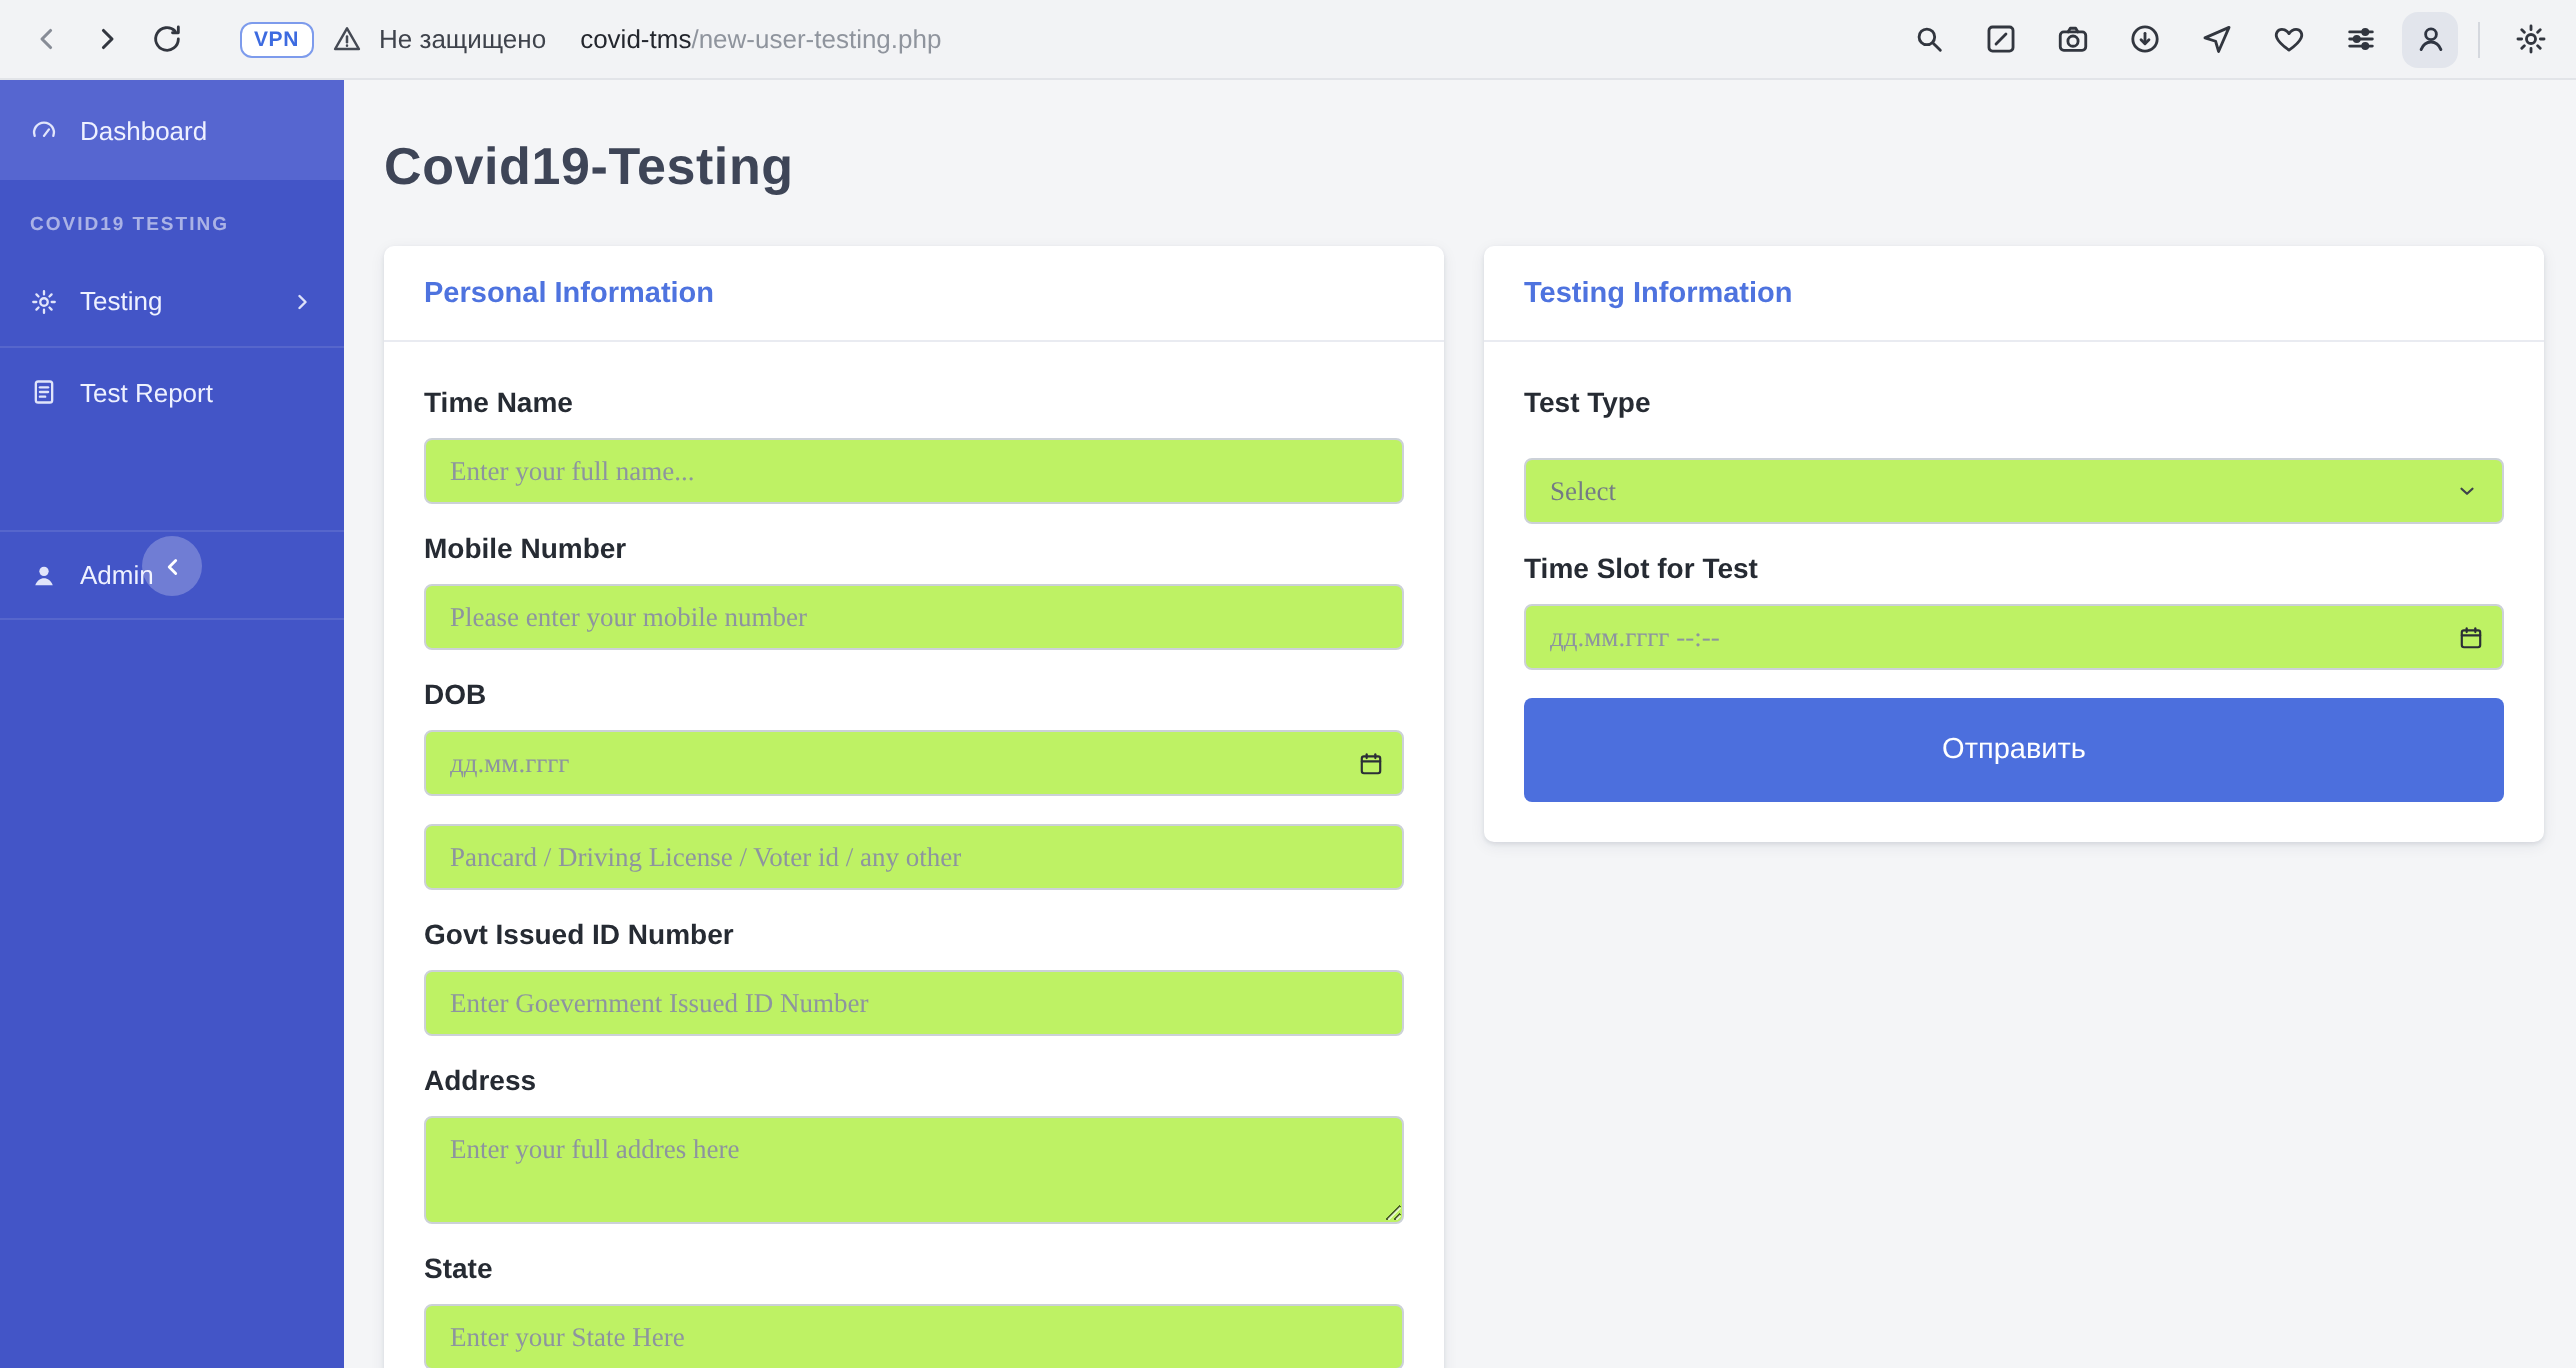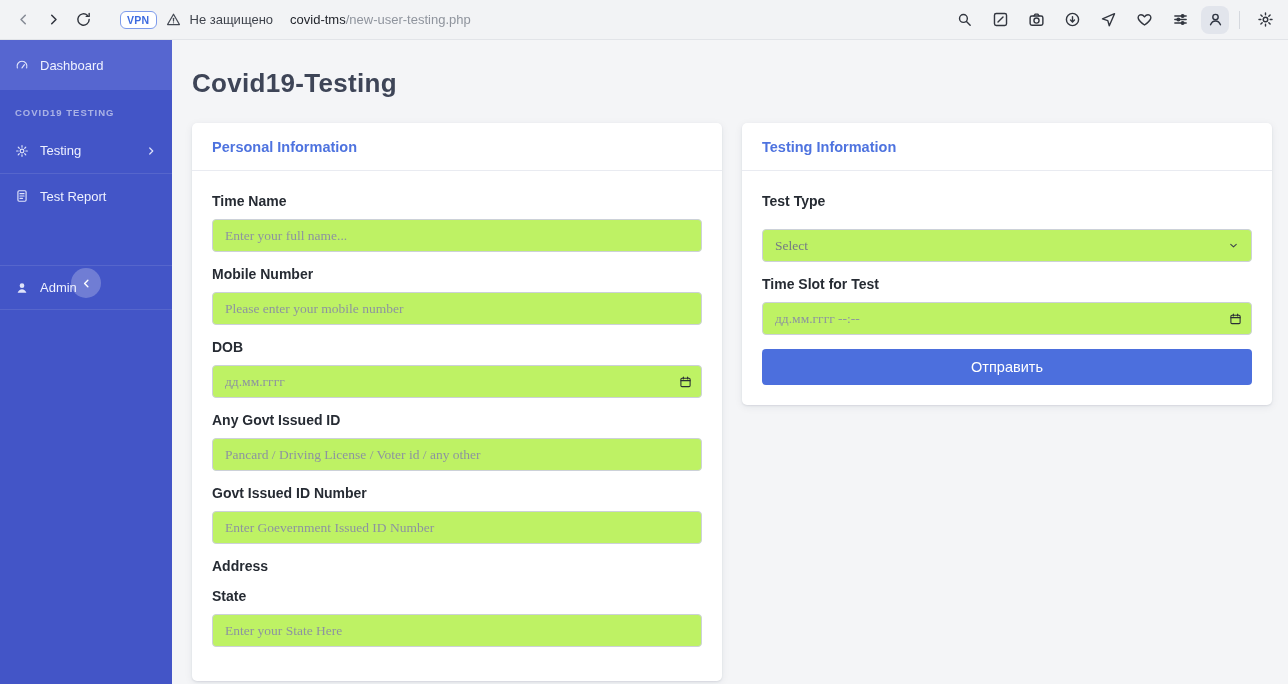--- a/index.html
+++ b/index.html
@@ -69,21 +69,21 @@
   textarea.input { height:54px; padding-top:8px; resize:vertical; }
   .input-wrap { position:relative; }
   .input-wrap .input { padding-right:34px; }
   .field-icon { position:absolute; right:10px; top:50%; transform:translateY(-50%);
                 color:#2b2f36; display:flex; }
   .field-icon svg { width:13px; height:13px; }
   .select { display:flex; align-items:center; justify-content:space-between; cursor:pointer;margin-top:20px; }
   .select .val { color:#747b85; font-size:13.5px; }
   .select .dd { color:#3d424b; display:flex; }
   .select .dd svg { width:11px; height:11px; }
-  .submit { display:block; width:100%; height:36px; border:none; border-radius:4px;
+  .submit { display:block; width:100%; height:52px; border:none; border-radius:4px;
             background:#4c6fdd; color:#fff; font-size:14.5px; font-family:inherit;
             cursor:pointer; margin-top:4px; }
 </style>
 </head>
 <body>
 
 <div class="topbar">
   <span class="tb-btn dim">
     <svg viewBox="0 0 24 24" fill="none" stroke="currentColor" stroke-width="2.2" stroke-linecap="round" stroke-linejoin="round">
         <polyline points="14.5 6 8.5 12 14.5 18"></polyline>
@@ -266,31 +266,31 @@
                     <rect x="3.5" y="5" width="17" height="15.5" rx="2"></rect>
                     <line x1="3.5" y1="9.5" x2="20.5" y2="9.5"></line>
                     <line x1="8" y1="3" x2="8" y2="6.5"></line>
                     <line x1="16" y1="3" x2="16" y2="6.5"></line>
                   </svg>
               </span>
             </div>
           </div>
 
           <div class="form-group">
-            <label>Any Govt Issued ID</label>
             <input class="input" type="text" placeholder="Pancard / Driving License / Voter id / any other" style="">
           </div>
 
           <div class="form-group">
             <label>Govt Issued ID Number</label>
             <input class="input" type="text" placeholder="Enter Goevernment Issued ID Number" style="">
           </div>
 
           <div class="form-group">
             <label>Address</label>
+            <textarea class="input" rows="2" placeholder="Enter your full addres here" style=""></textarea>
           </div>
 
           <div class="form-group">
             <label>State</label>
             <input class="input" type="text" placeholder="Enter your State Here" style="">
           </div>
 
         </div>
       </section>
 

